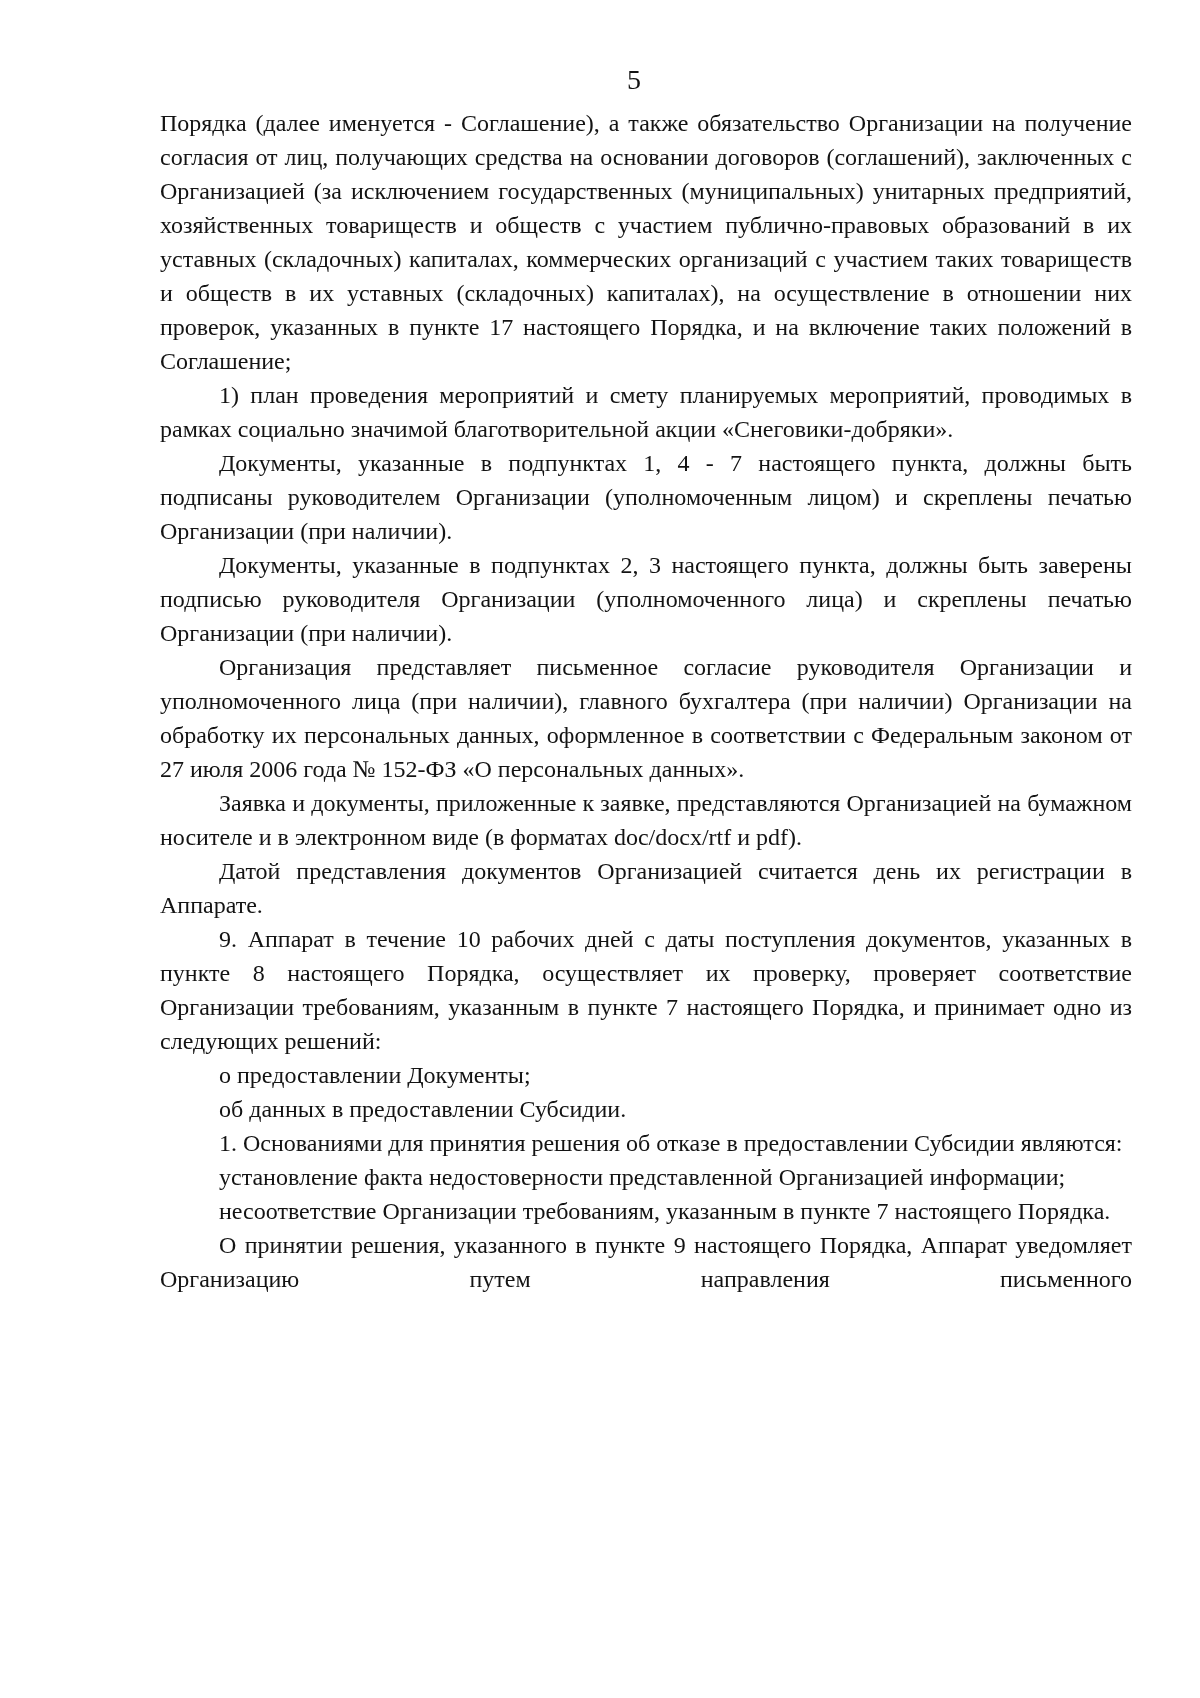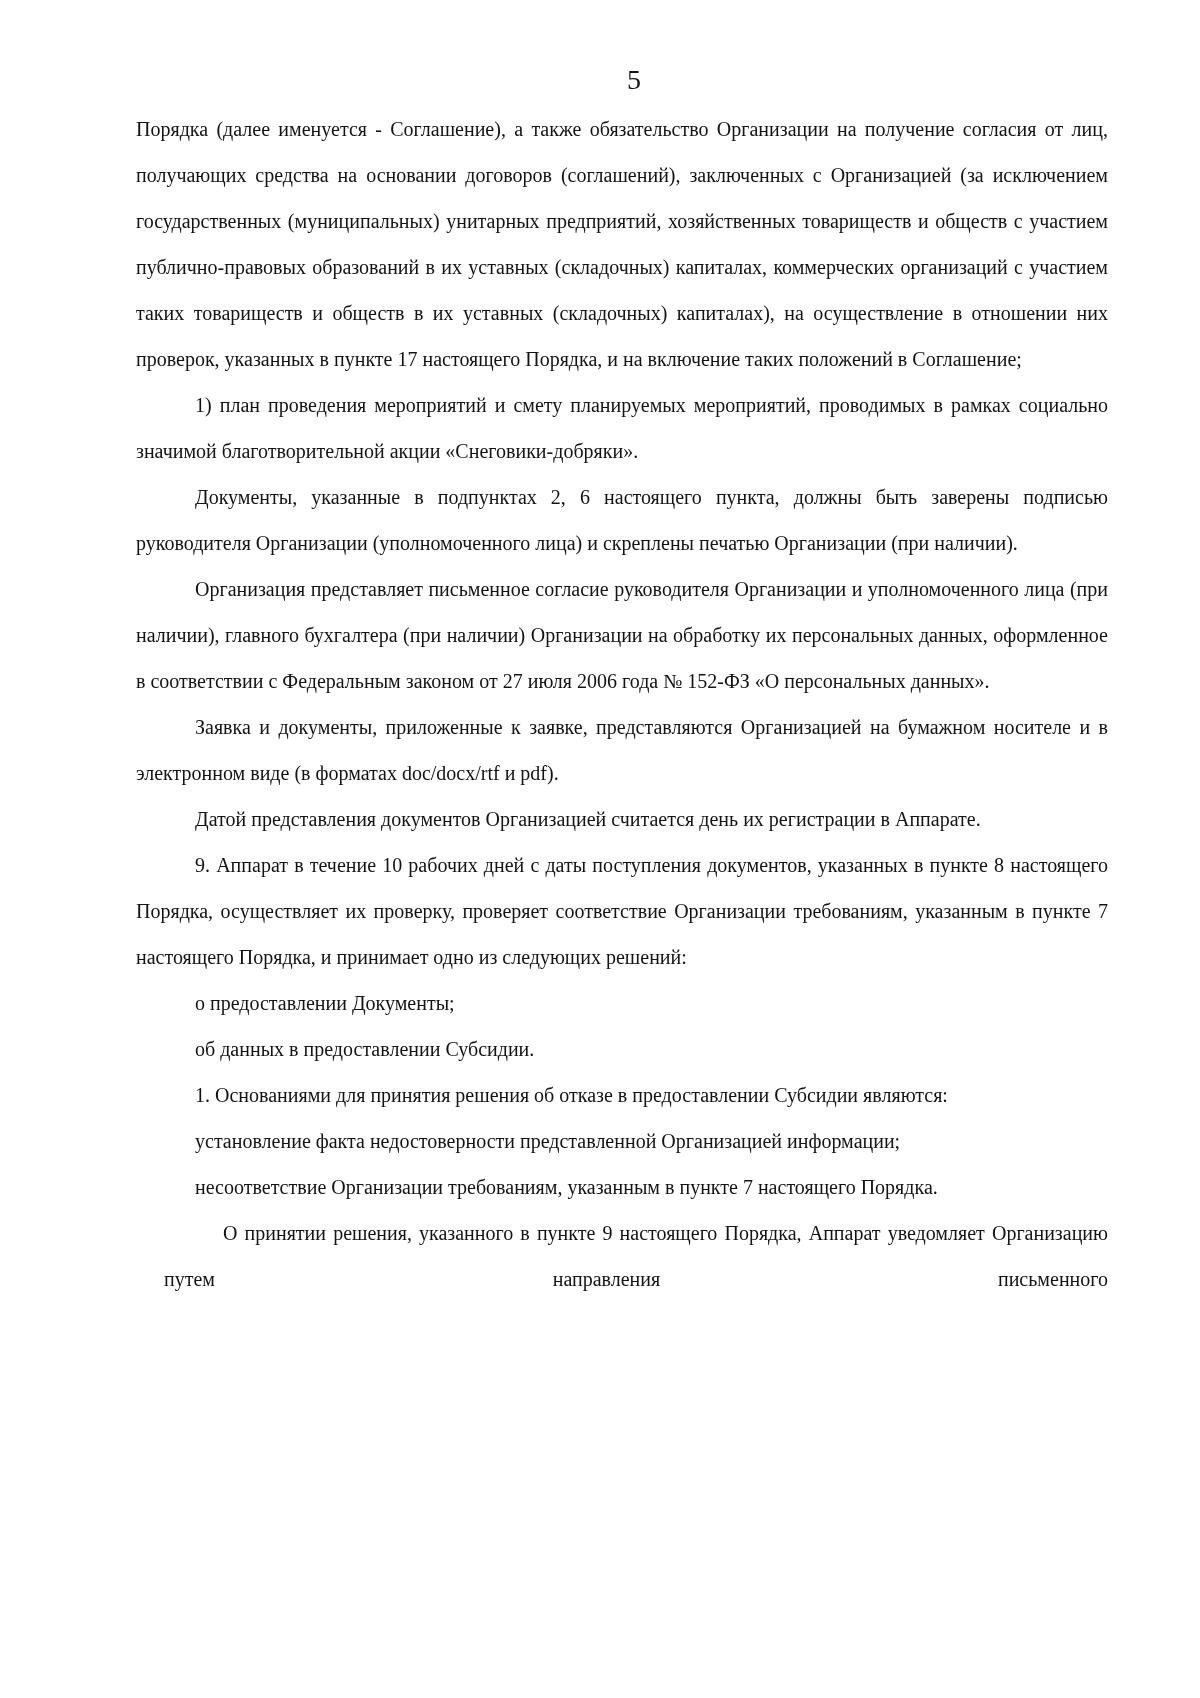--- a/index.html
+++ b/index.html
@@ -21,49 +21,49 @@
     top: 64px;
     left: 148px;
     width: 972px;
     text-align: center;
     font-size: 28px;
     line-height: 32px;
   }
   .content {
     position: absolute;
     top: 106px;
-    left: 136px;
+    left: 160px;
     width: 972px;
-    font-size: 20px;
-    line-height: 46px;
+    font-size: 24px;
+    line-height: 34px;
     text-align: justify;
   }
   .content p {
     margin: 0;
     padding: 0;
   }
   .content p.indent {
     text-indent: 59px;
   }
   .content p.justify-last {
     text-align-last: justify;
-    margin-left: 28px;
   }
 </style>
 </head>
 <body>
 
 <div class="page">
 
   <div class="page-number">5</div>
 
   <div class="content">
     <p>Порядка (далее именуется - Соглашение), а также обязательство Организации на получение согласия от лиц, получающих средства на основании договоров (соглашений), заключенных с Организацией (за исключением государственных (муниципальных) унитарных предприятий, хозяйственных товариществ и обществ с участием публично-правовых образований в их уставных (складочных) капиталах, коммерческих организаций с участием таких товариществ и обществ в их уставных (складочных) капиталах), на осуществление в отношении них проверок, указанных в пункте 17 настоящего Порядка, и на включение таких положений в Соглашение;</p>
     <p class="indent">1) план проведения мероприятий и смету планируемых мероприятий, проводимых в рамках социально значимой благотворительной акции «Снеговики-добряки».</p>
-    <p class="indent">Документы, указанные в подпунктах 2, 6 настоящего пункта, должны быть заверены подписью руководителя Организации (уполномоченного лица) и скреплены печатью Организации (при наличии).</p>
+    <p class="indent">Документы, указанные в подпунктах 1, 4 - 7 настоящего пункта, должны быть подписаны руководителем Организации (уполномоченным лицом) и скреплены печатью Организации (при наличии).</p>
+    <p class="indent">Документы, указанные в подпунктах 2, 3 настоящего пункта, должны быть заверены подписью руководителя Организации (уполномоченного лица) и скреплены печатью Организации (при наличии).</p>
     <p class="indent">Организация представляет письменное согласие руководителя Организации и уполномоченного лица (при наличии), главного бухгалтера (при наличии) Организации на обработку их персональных данных, оформленное в соответствии с Федеральным законом от 27 июля 2006 года № 152-ФЗ «О персональных данных».</p>
     <p class="indent">Заявка и документы, приложенные к заявке, представляются Организацией на бумажном носителе и в электронном виде (в форматах doc/docx/rtf и pdf).</p>
     <p class="indent">Датой представления документов Организацией считается день их регистрации в Аппарате.</p>
     <p class="indent">9. Аппарат в течение 10 рабочих дней с даты поступления документов, указанных в пункте 8 настоящего Порядка, осуществляет их проверку, проверяет соответствие Организации требованиям, указанным в пункте 7 настоящего Порядка, и принимает одно из следующих решений:</p>
     <p class="indent">о предоставлении Документы;</p>
     <p class="indent">об данных в предоставлении Субсидии.</p>
     <p class="indent">1. Основаниями для принятия решения об отказе в предоставлении Субсидии являются:</p>
     <p class="indent">установление факта недостоверности представленной Организацией информации;</p>
     <p class="indent">несоответствие Организации требованиям, указанным в пункте 7 настоящего Порядка.</p>
     <p class="indent justify-last">О принятии решения, указанного в пункте 9 настоящего Порядка, Аппарат уведомляет Организацию путем направления письменного</p>

